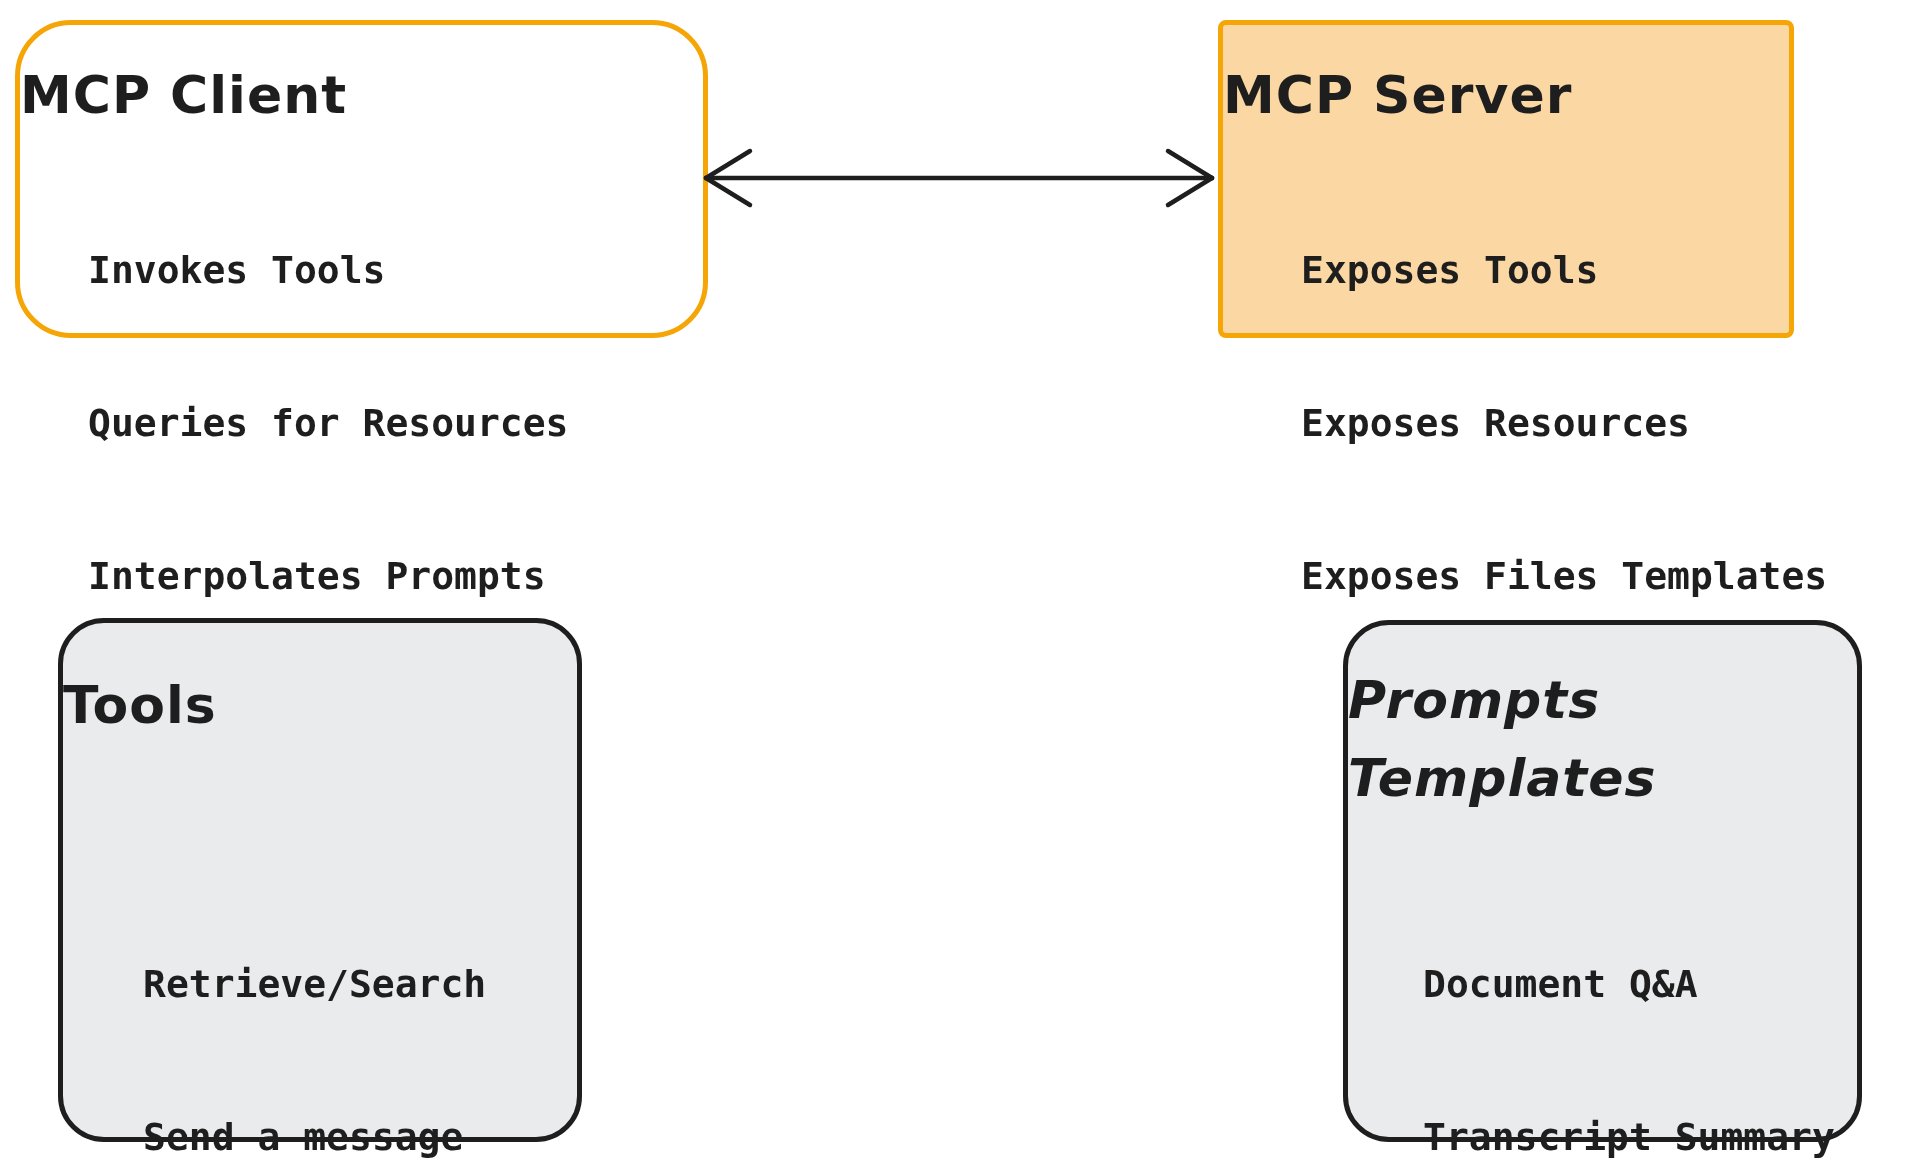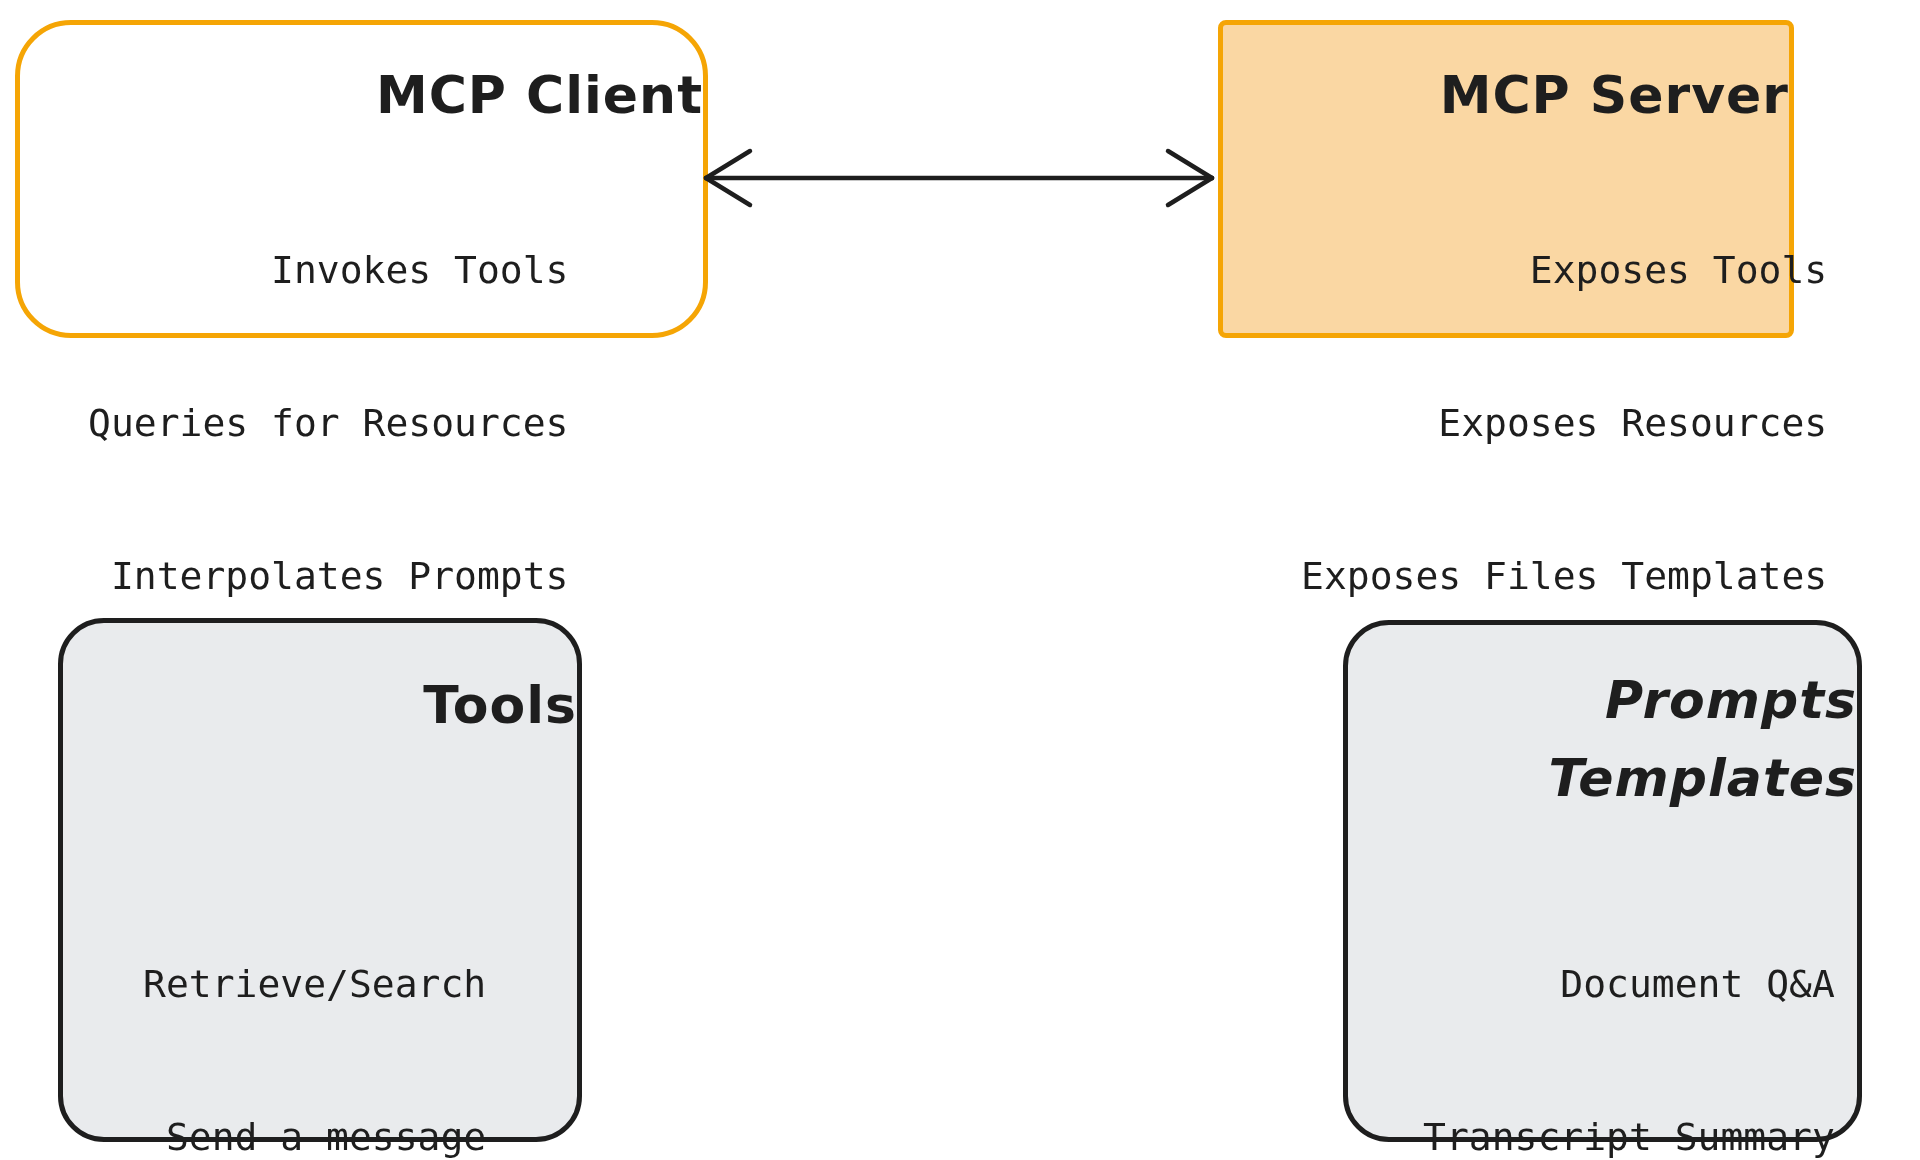--- a/index.html
+++ b/index.html
@@ -41,42 +41,41 @@
     background: var(--gray-fill);
     border: 5px solid var(--ink);
     border-radius: 46px;
   }
   .tools-box     { left: 58px;   top: 618px; width: 524px; height: 524px; }
   .resources-box { left: 704px;  top: 618px; width: 521px; height: 524px; }
   .prompts-box   { left: 1343px; top: 620px; width: 519px; height: 522px; }
 
   .box-title {
     position: absolute; left: 0; right: 0;
-    text-align: right;
+    text-align: left;
     font-family: "DejaVu Sans", sans-serif;
     font-weight: 600;
     font-size: 52px;
     line-height: 52px;
     color: var(--ink);
     letter-spacing: 1px;
   }
   .client-box .box-title, .server-box .box-title { top: 44px; }
   .tools-box .box-title     { top: 56px; }
   .resources-box .box-title { top: 45px; }
   .prompts-box .box-title   { top: 36px; line-height: 78px; font-style: italic; }
 
   .box-body {
     position: absolute;
     font-family: "DejaVu Sans Mono", "Liberation Mono", monospace;
-    font-weight: 400;
+    font-weight: 700;
     font-size: 38px;
     line-height: 51px;
     color: var(--ink);
     white-space: pre;
-    text-align: right;
   }
   .client-box .box-body    { left: 68px;  top: 118px; }
   .server-box .box-body    { left: 78px;  top: 118px; }
   .tools-box .box-body     { left: 80px;  top: 234px; }
   .resources-box .box-body { left: 78px;  top: 234px; }
   .prompts-box .box-body   { left: 75px;  top: 232px; }
 
   .arrow-svg {
     position: absolute;
     left: 690px; top: 138px;

